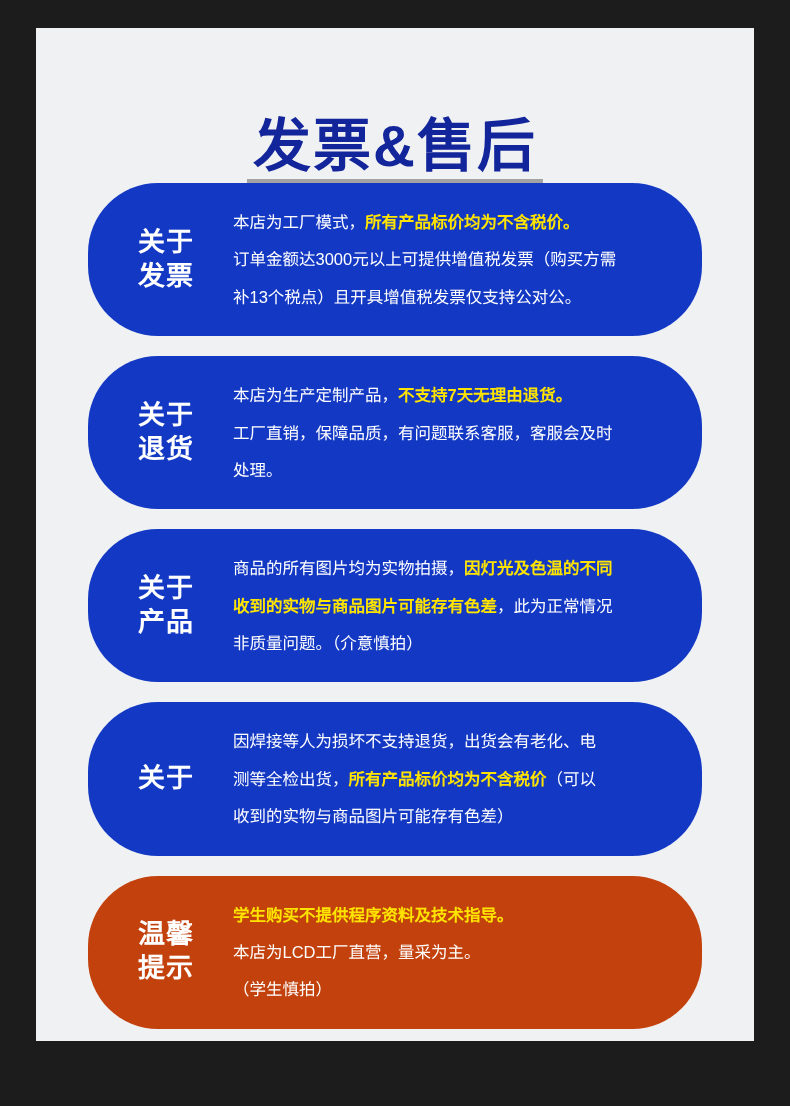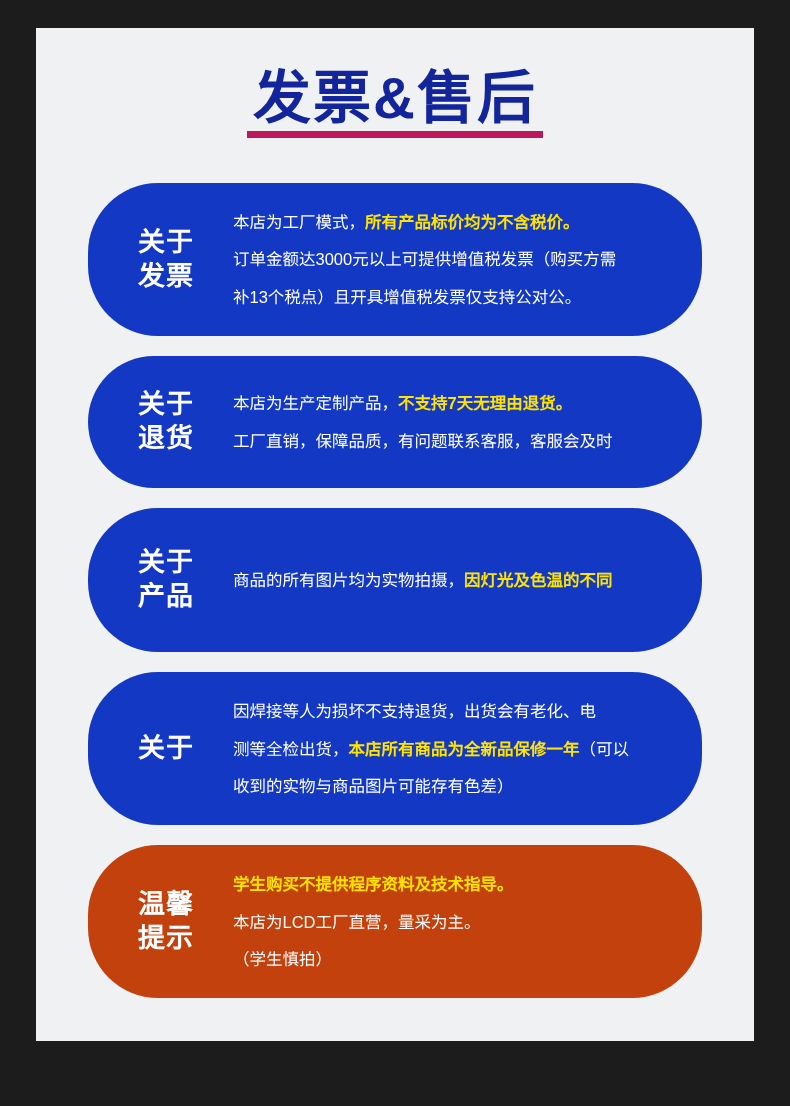--- a/index.html
+++ b/index.html
@@ -37,22 +37,23 @@
     text-align: center;
   }
   .title {
     display: inline-block;
     font-size: 58px;
     font-weight: bold;
     letter-spacing: 2px;
     color: #12259b;
     line-height: 1.05;
     padding: 0 6px 2px 6px;
-    border-bottom: 7px solid #be185d;
+    border-bottom: 7px solid #a3a3a3;
     font-family: "Liberation Sans", "DejaVu Sans", sans-serif;
+    margin-top: 48px;
   }
   .rows {
     position: absolute;
     left: 52px;
     top: 155px;
     width: 614px;
   }
   .row {
     position: relative;
     border-radius: 70px;
@@ -119,40 +120,43 @@
       </div>
 
       <div class="row blue" id="row-1">
         <div class="row-label">
           <span>关于</span>
           <span class="l2">退货</span>
         </div>
         <div class="row-body">
             <p><span>本店为生产定制产品，</span><span class="hl-yellow">不支持7天无理由退货。</span></p>
             <p><span>工厂直销，保障品质，有问题联系客服，客服会及时</span></p>
+            <p><span>处理。</span></p>
           </div>
       </div>
 
       <div class="row blue" id="row-2">
         <div class="row-label">
           <span>关于</span>
           <span class="l2">产品</span>
         </div>
         <div class="row-body">
             <p><span>商品的所有图片均为实物拍摄，</span><span class="hl-yellow">因灯光及色温的不同</span></p>
+            <p><span class="hl-yellow">收到的实物与商品图片可能存有色差</span><span>，此为正常情况</span></p>
+            <p><span>非质量问题。（介意慎拍）</span></p>
           </div>
       </div>
 
       <div class="row blue" id="row-3">
         <div class="row-label">
           <span>关于</span>
         </div>
         <div class="row-body">
             <p><span>因焊接等人为损坏不支持退货，出货会有老化、电</span></p>
-            <p><span>测等全检出货，</span><span class="hl-yellow">本店所有商品为全新品保修一年</span><span>（可以</span></p>
+            <p><span>测等全检出货，</span><span class="hl-yellow">所有产品标价均为不含税价</span><span>（可以</span></p>
             <p><span>收到的实物与商品图片可能存有色差）</span></p>
           </div>
       </div>
 
       <div class="row orange" id="row-4">
         <div class="row-label">
           <span>温馨</span>
           <span class="l2">提示</span>
         </div>
         <div class="row-body">

